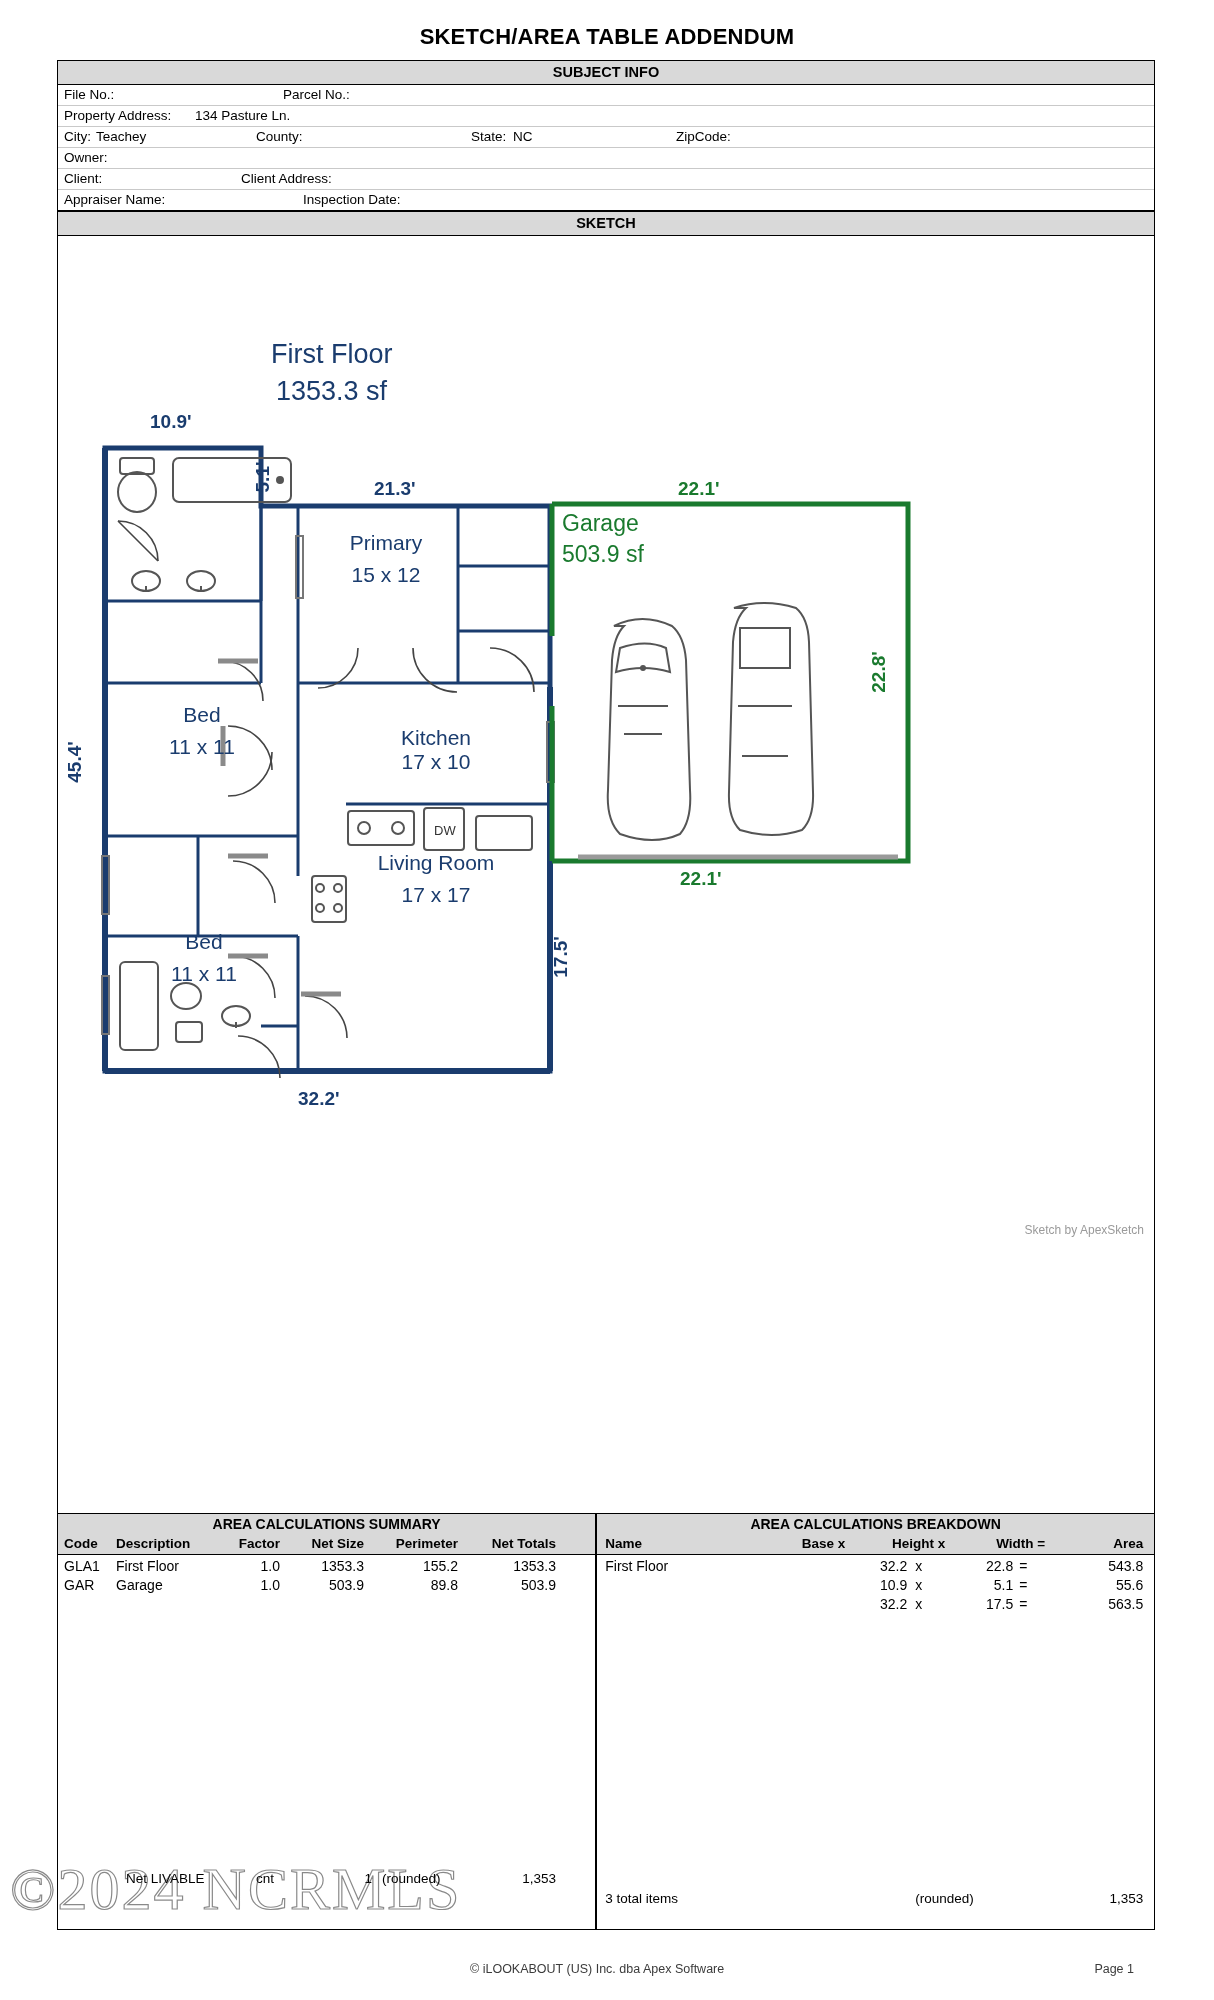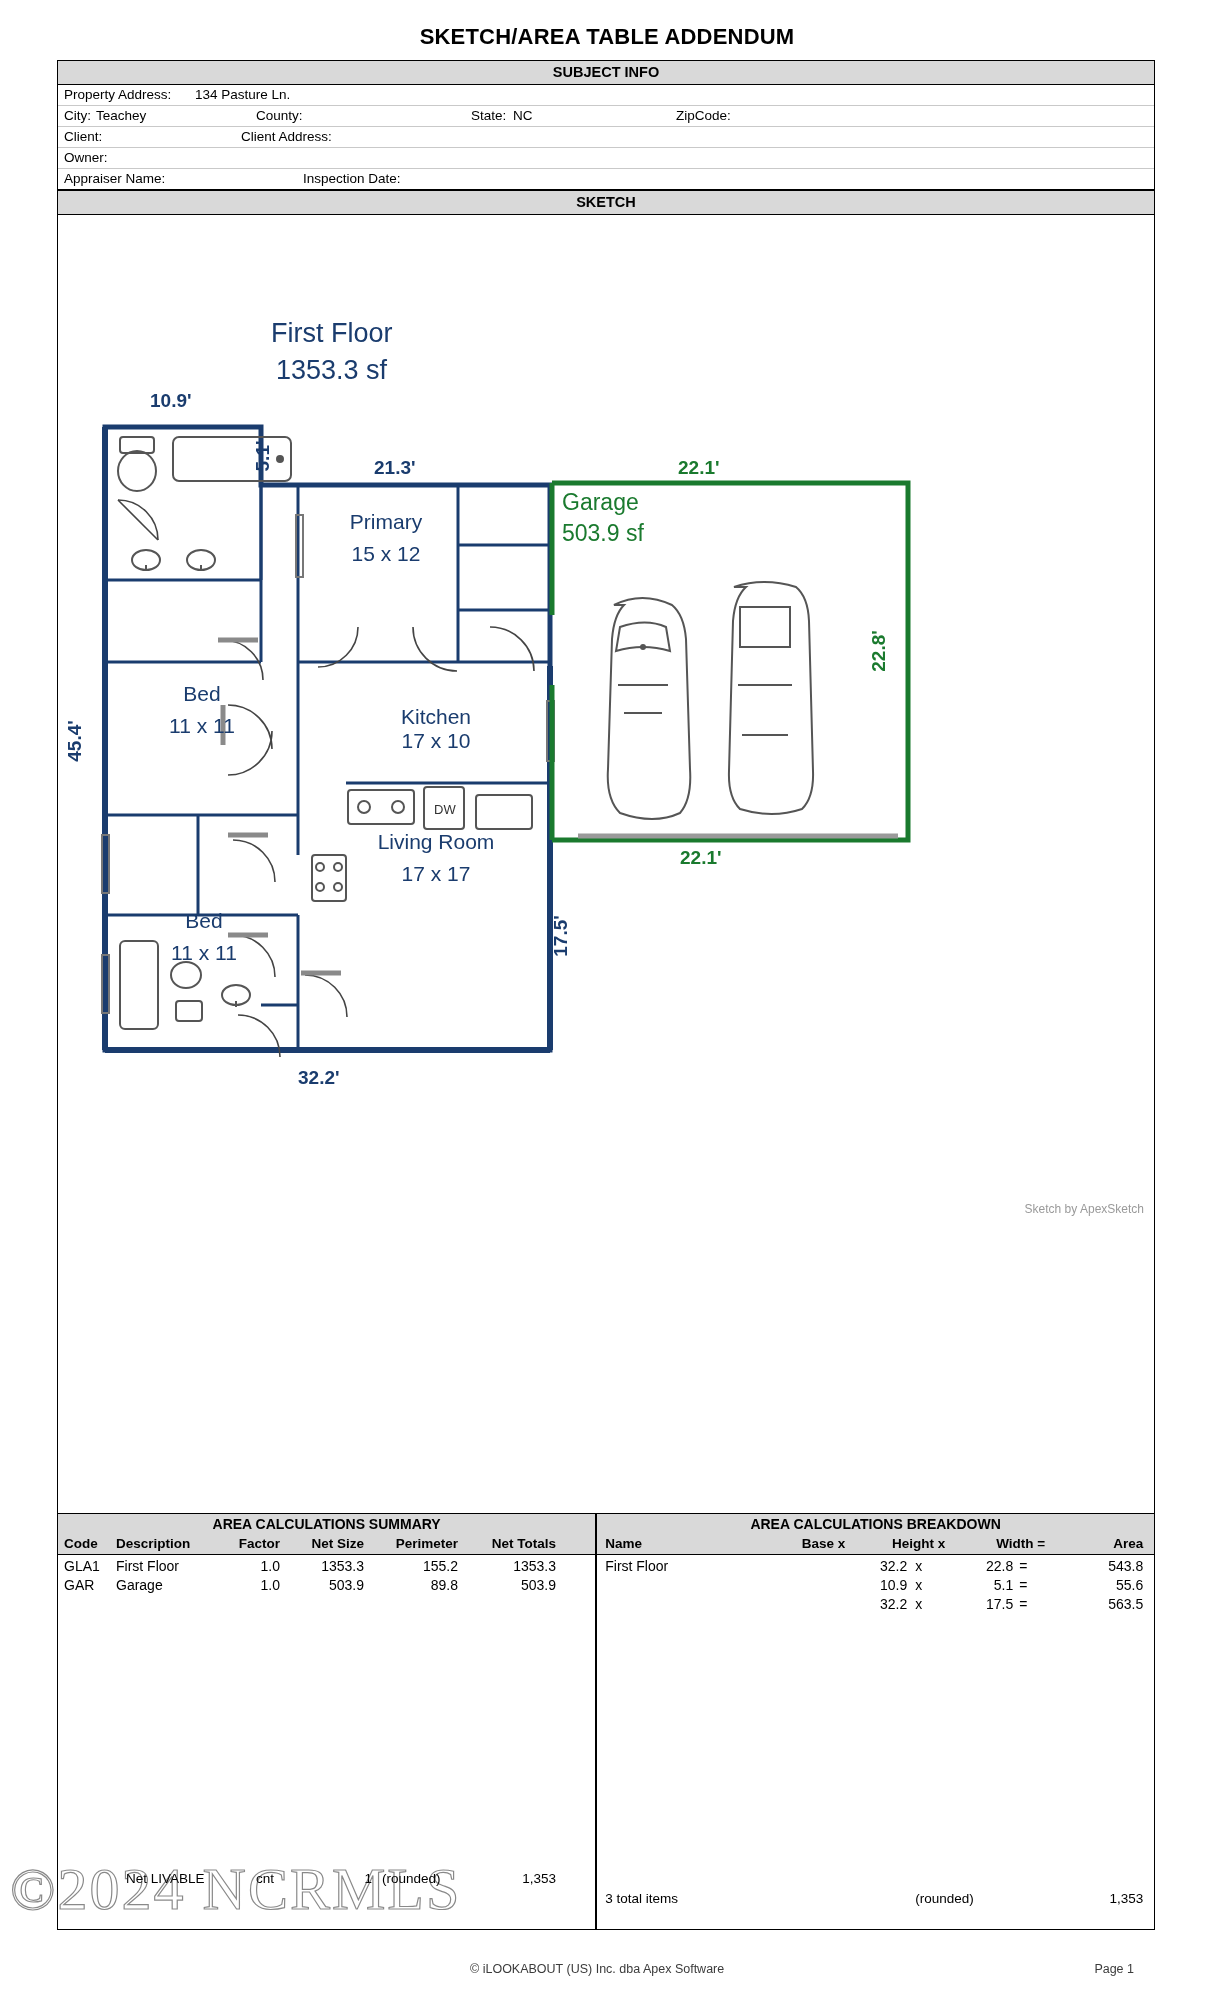--- a/index.html
+++ b/index.html
@@ -99,42 +99,48 @@
 <div class="page">
 
   <div class="doc-title">SKETCH/AREA TABLE ADDENDUM</div>
 
   <div class="frame">
 
     <div class="band">SUBJECT INFO</div>
 
     <div class="info-rows">
       <div class="info-row">
+        <span class="cell" style="left:6px">File No.:</span>
+        <span class="cell" style="left:110px"></span>
+        <span class="cell" style="left:225px">Parcel No.:</span>
+        <span class="cell" style="left:330px"></span>
+      </div>
+      <div class="info-row">
         <span class="cell" style="left:6px">Property Address:</span>
         <span class="cell" style="left:137px">134 Pasture Ln.</span>
       </div>
       <div class="info-row">
         <span class="cell" style="left:6px">City:</span>
         <span class="cell" style="left:38px">Teachey</span>
         <span class="cell" style="left:198px">County:</span>
         <span class="cell" style="left:260px"></span>
         <span class="cell" style="left:413px">State:</span>
         <span class="cell" style="left:455px">NC</span>
         <span class="cell" style="left:618px">ZipCode:</span>
         <span class="cell" style="left:690px"></span>
       </div>
       <div class="info-row">
+        <span class="cell" style="left:6px">Owner:</span>
+        <span class="cell" style="left:70px"></span>
+      </div>
+      <div class="info-row">
         <span class="cell" style="left:6px">Client:</span>
         <span class="cell" style="left:60px"></span>
         <span class="cell" style="left:183px">Client Address:</span>
         <span class="cell" style="left:290px"></span>
-      </div>
-      <div class="info-row">
-        <span class="cell" style="left:6px">Owner:</span>
-        <span class="cell" style="left:70px"></span>
       </div>
       <div class="info-row">
         <span class="cell" style="left:6px">Appraiser Name:</span>
         <span class="cell" style="left:120px"></span>
         <span class="cell" style="left:245px">Inspection Date:</span>
         <span class="cell" style="left:365px"></span>
       </div>
     </div>
 
     <div class="sketch-band">SKETCH</div>

